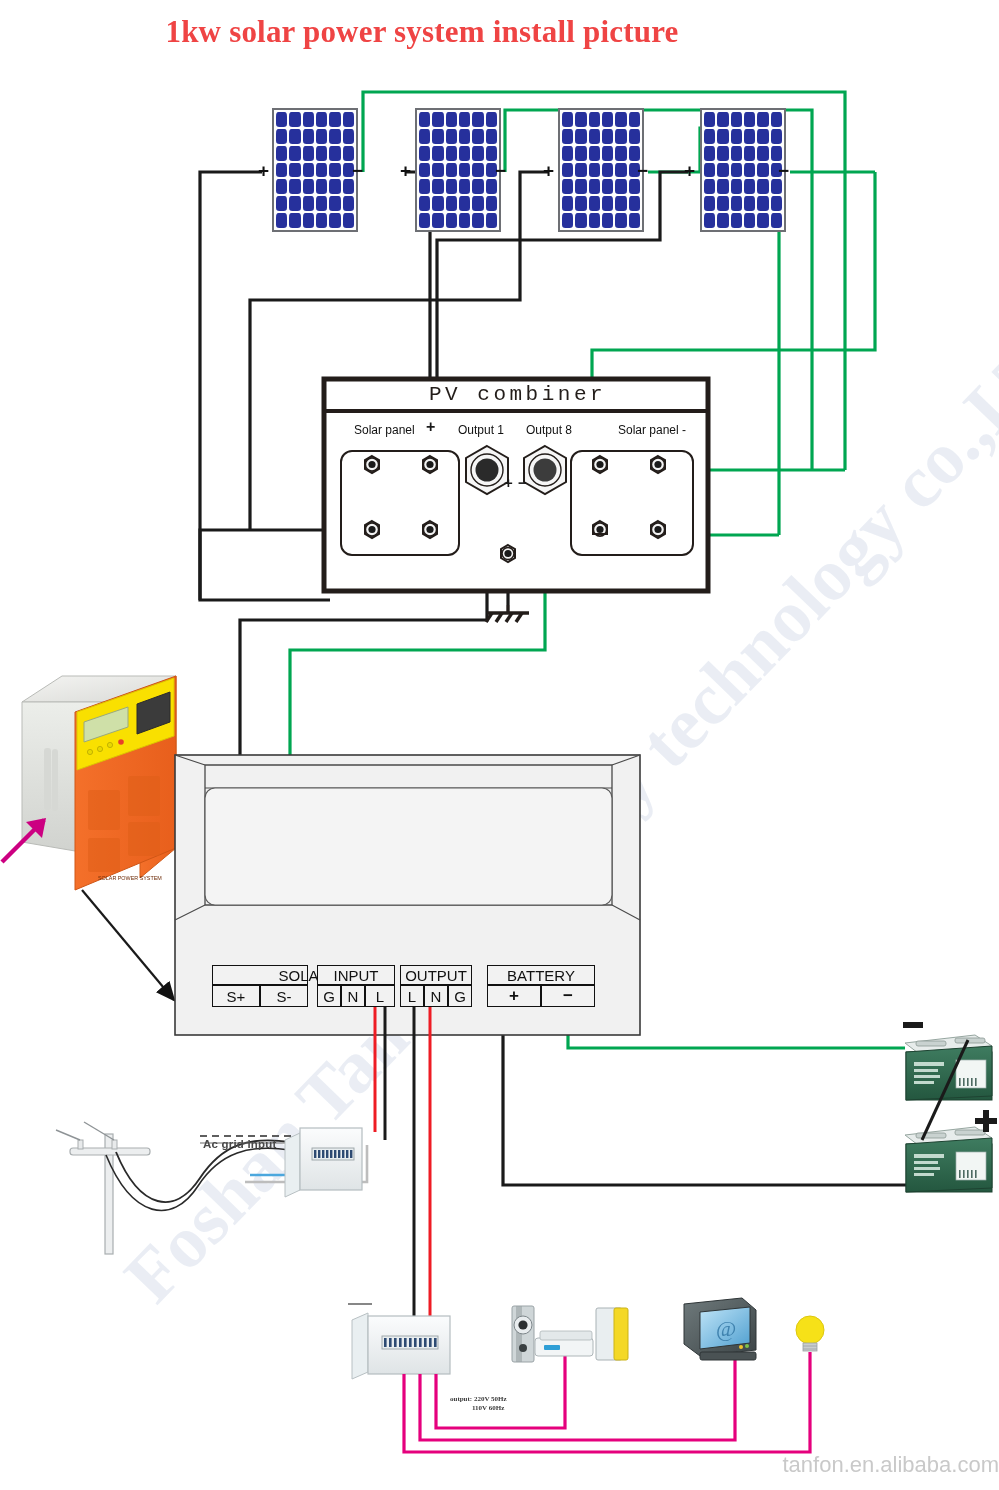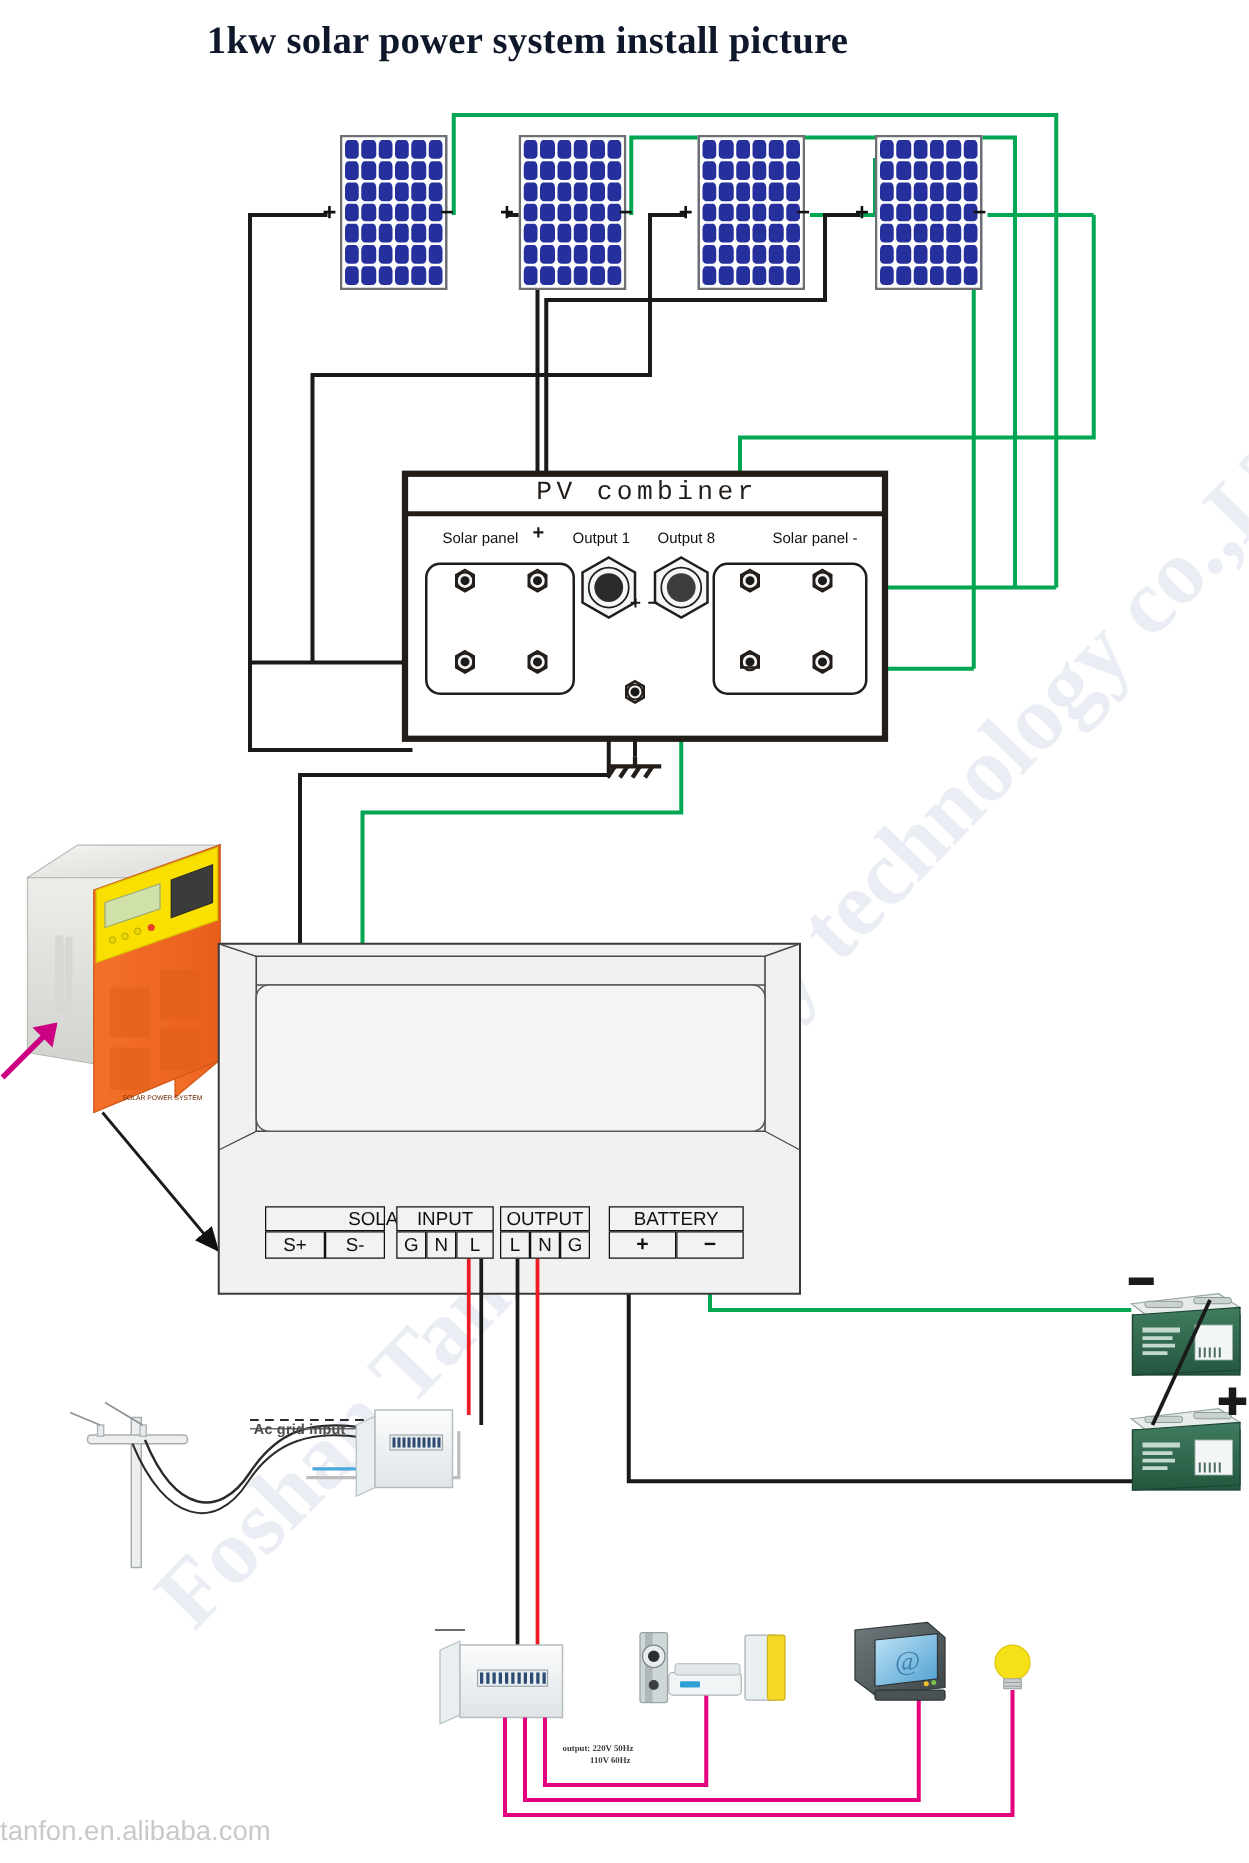--- a/index.html
+++ b/index.html
@@ -2,25 +2,25 @@
 <html><head>
 <meta charset="utf-8">
 <style>
   html,body{margin:0;padding:0;background:#ffffff;}
   body{width:999px;height:1490px;position:relative;overflow:hidden;
        font-family:"Liberation Sans", sans-serif;}
   #stage{position:absolute;left:0;top:0;width:999px;height:1490px;}
   #svgroot{position:absolute;left:0;top:0;}
   .ttl{position:absolute;left:0;top:14px;width:844px;text-align:center;
        font-family:"Liberation Serif", serif;font-weight:bold;font-size:31px;
-       color:#0f172a;letter-spacing:.2px;}
+       color:#ef4444;letter-spacing:.2px;}
   .wm{position:absolute;color:#e9edf4;font-family:"Liberation Serif",serif;
       font-weight:bold;white-space:nowrap;pointer-events:none;
       transform-origin:0 0;}
-  .urlbar{position:absolute;left:0;top:1452px;width:999px;text-align:left;
+  .urlbar{position:absolute;left:0;top:1452px;width:999px;text-align:right;
        font-size:22px;color:#c9c9c9;font-family:"Liberation Sans",sans-serif;}
   .lbl{position:absolute;color:#1a1a1a;white-space:nowrap;}
   .pvtitle{font-family:"Liberation Mono",monospace;font-size:21px;letter-spacing:3.5px;color:#231d1a;}
   .pvport{font-size:12px;font-family:"Liberation Sans",sans-serif;color:#111;}
   .sign{font-size:19px;font-weight:bold;color:#111;font-family:"Liberation Sans",sans-serif;}
   .termtxt{position:absolute;font-size:15px;color:#111;text-align:center;
        font-family:"Liberation Sans",sans-serif;}
   .acgrid{font-size:11.5px;color:#4a4a4a;font-weight:bold;letter-spacing:.2px;}
   .outspec{font-size:7px;color:#3a3a3a;line-height:1.35;font-family:"Liberation Serif",serif;font-weight:bold;margin-top:25px;}
   .panel{position:absolute;border:2px solid #6d6f74;background:#ffffff;box-sizing:border-box;}

